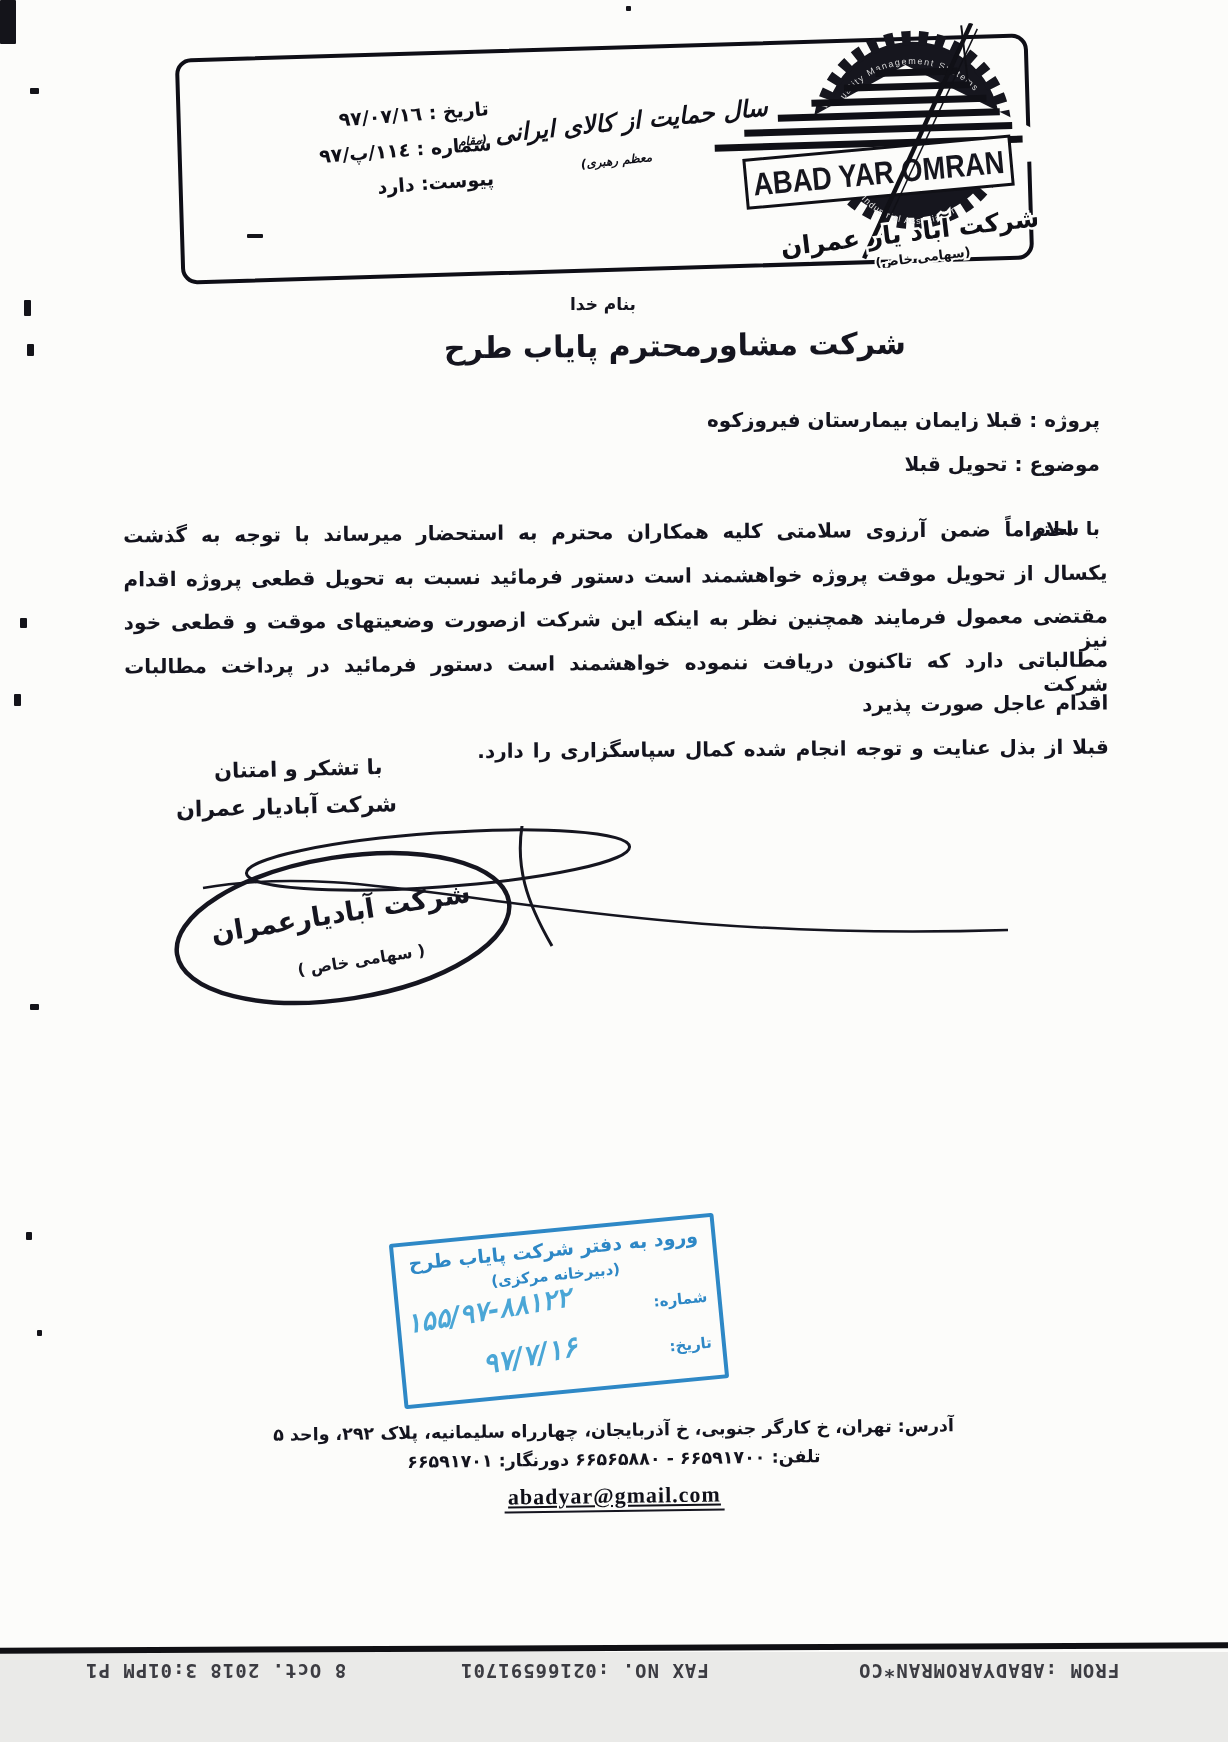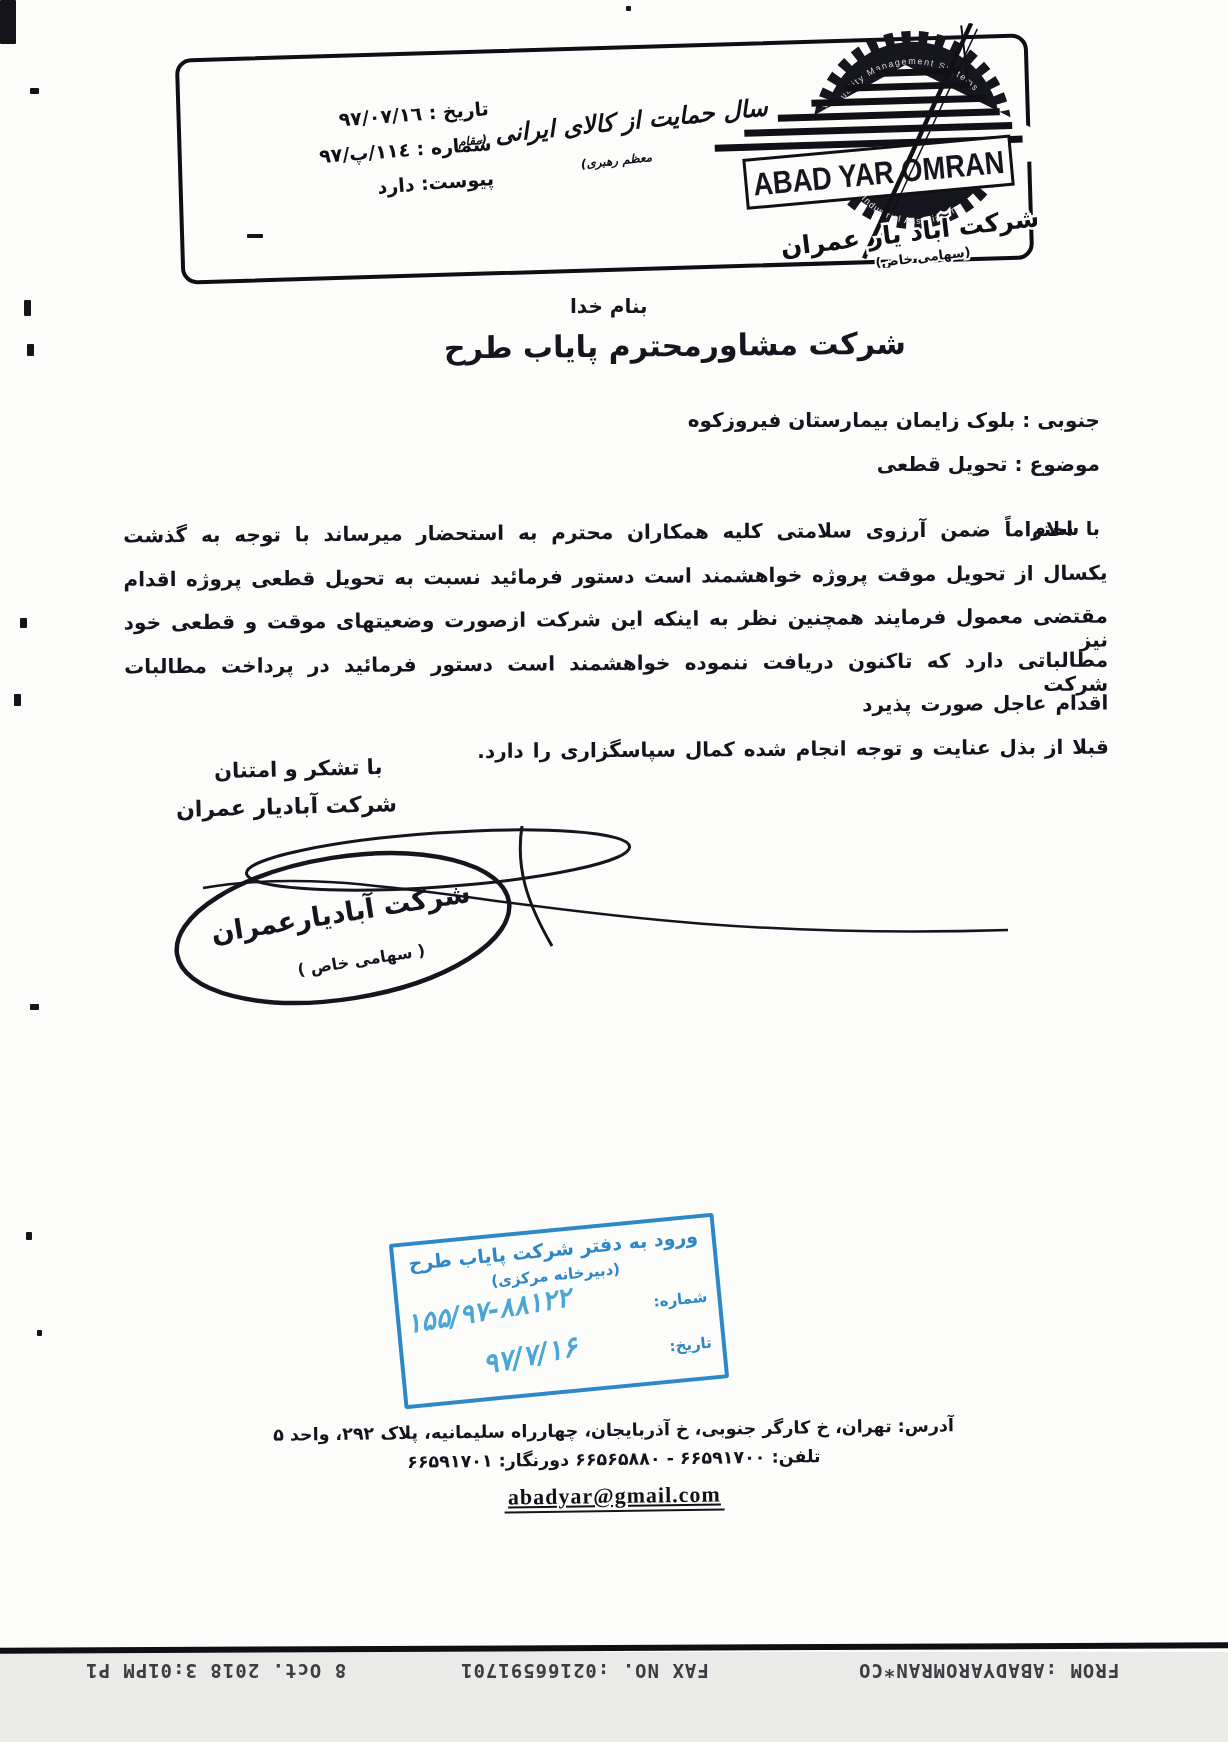--- a/index.html
+++ b/index.html
@@ -26,21 +26,21 @@
   .slogan{
     position:absolute; left:268px; top:58px; width:330px;
     direction:rtl; text-align:center; transform:rotate(-4deg);
     font-style:italic; font-weight:bold; font-size:24px; color:#101018;
     line-height:30px;
   }
   .slogan .note{font-size:12px; font-weight:bold;}
   .logo-wrap{position:absolute; right:-8px; top:-16px; width:322px; height:242px;}
 
   
-  .basmala{left:570px; top:294px; font-size:20px; font-weight:bold;}
+  .basmala{left:570px; top:294px; font-size:17px; font-weight:bold;}
   .recipient{right:322px; top:328px; font-size:30px; font-weight:bold; transform:rotate(-0.6deg);}
   .line-project{right:128px; top:408px; font-size:20px; font-weight:bold;}
   .line-subject{right:128px; top:452px; font-size:20px; font-weight:bold;}
   .line-salam{right:128px; top:492px; font-size:19px; font-weight:bold;margin-top:25px;}
   .body-par{left:124px; right:120px; top:520px; transform:rotate(-0.4deg);}
   .body-line{
     direction:rtl; font-size:20px; font-weight:bold; height:43.5px;
     text-align:justify; text-align-last:justify; word-spacing:2px; color:#14141e;
   }
   .body-line.indent{padding-right:34px;}
@@ -166,22 +166,22 @@
         <g transform="rotate(-5 195 212)">
           <text x="195" y="216" text-anchor="middle" direction="rtl" font-weight="bold" font-size="25" fill="#101016" style="paint-order:stroke; stroke:#fcfcfa; stroke-width:5;">شرکت آباد یار عمران</text>
           <text x="205" y="238" text-anchor="middle" direction="rtl" font-weight="bold" font-size="13" fill="#101016" style="paint-order:stroke; stroke:#fcfcfa; stroke-width:4;">(سهامی خاص)</text>
         </g>
       </svg>
     </div>
   </div>
 
   <div class="abs basmala rtl">بنام خدا</div>
   <div class="abs recipient rtl">شرکت مشاورمحترم پایاب طرح</div>
-  <div class="abs line-project rtl">جنوبی : بلوک زایمان بیمارستان فیروزکوه</div>
-  <div class="abs line-subject rtl">موضوع : تحویل قطعی</div>
+  <div class="abs line-project rtl">پروژه : قبلا زایمان بیمارستان فیروزکوه</div>
+  <div class="abs line-subject rtl">موضوع : تحویل قبلا</div>
   <div class="abs line-salam rtl">با سلام</div>
 
   <div class="abs body-par">
     <div class="body-line indent">احتراماً ضمن آرزوی سلامتی کلیه همکاران محترم به استحضار میرساند با توجه به گذشت</div>
     <div class="body-line">یکسال از تحویل موقت پروژه خواهشمند است دستور فرمائید نسبت به تحویل قطعی پروژه اقدام</div>
     <div class="body-line">مقتضی معمول فرمایند  همچنین نظر به اینکه این شرکت ازصورت وضعیتهای موقت و قطعی خود نیز</div>
     <div class="body-line">مطالباتی دارد که تاکنون دریافت ننموده خواهشمند است دستور فرمائید در پرداخت مطالبات شرکت</div>
     <div class="body-line endline">اقدام عاجل صورت پذیرد</div>
     <div class="body-line endline">قبلا از بذل عنایت و توجه انجام شده کمال سپاسگزاری را دارد.</div>
   </div>

